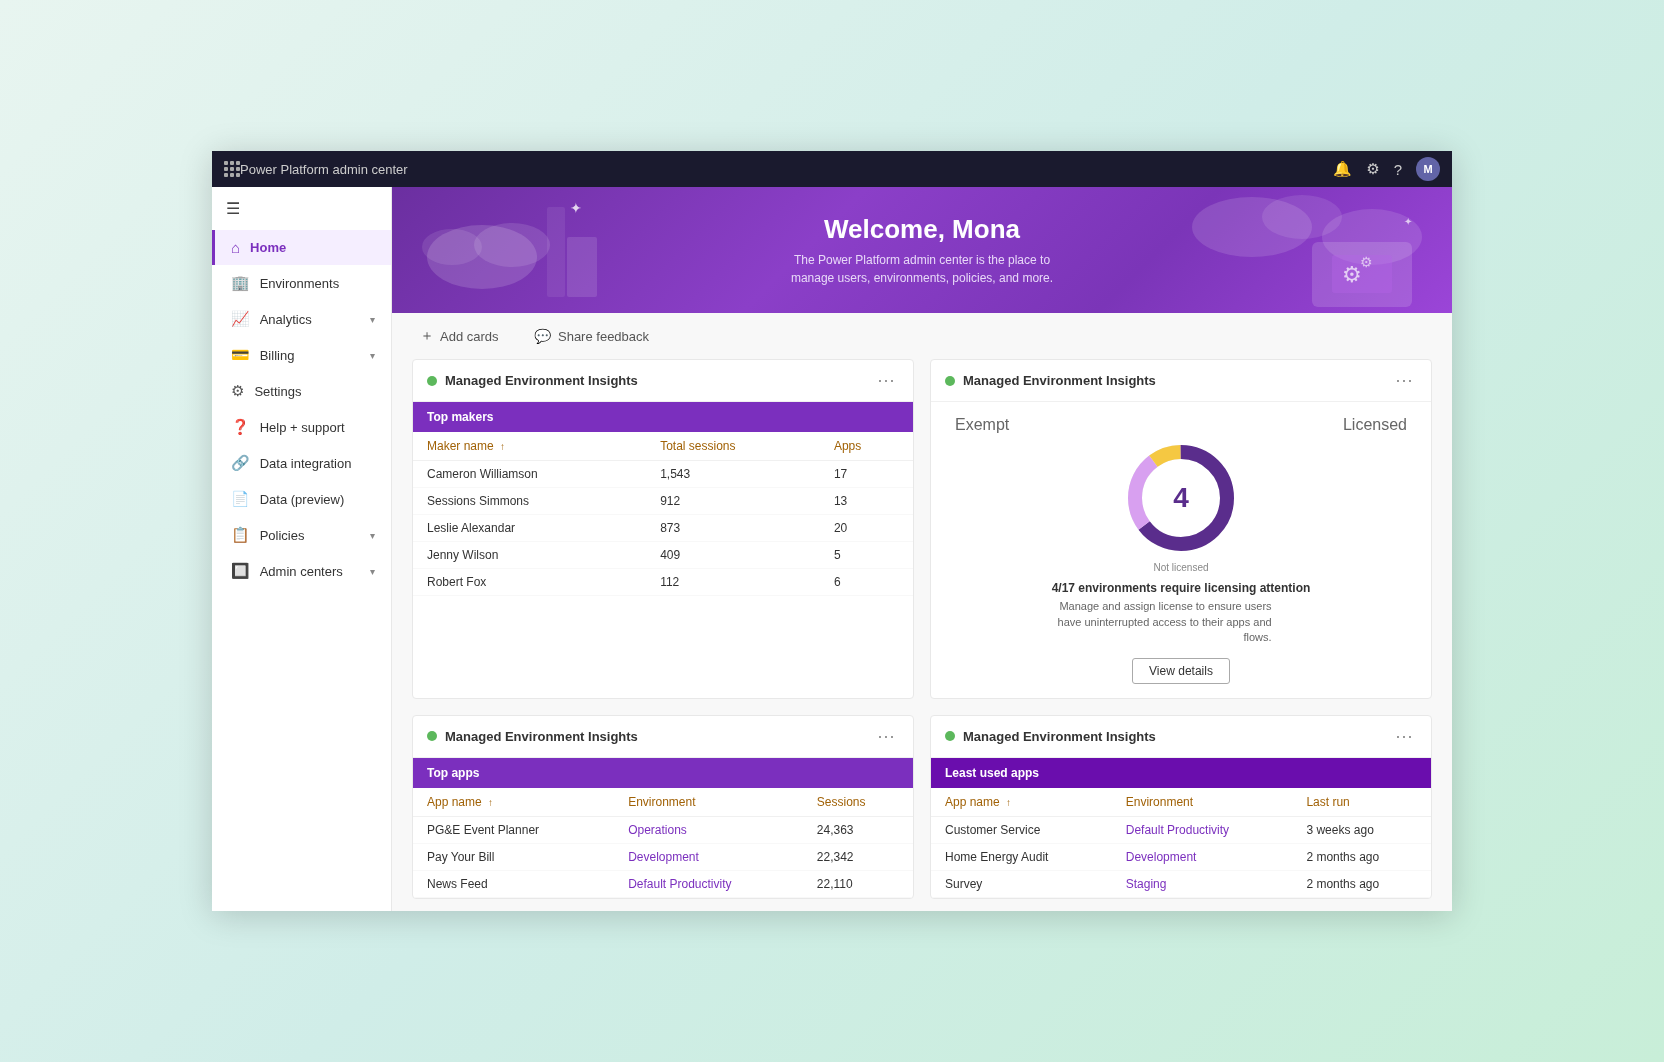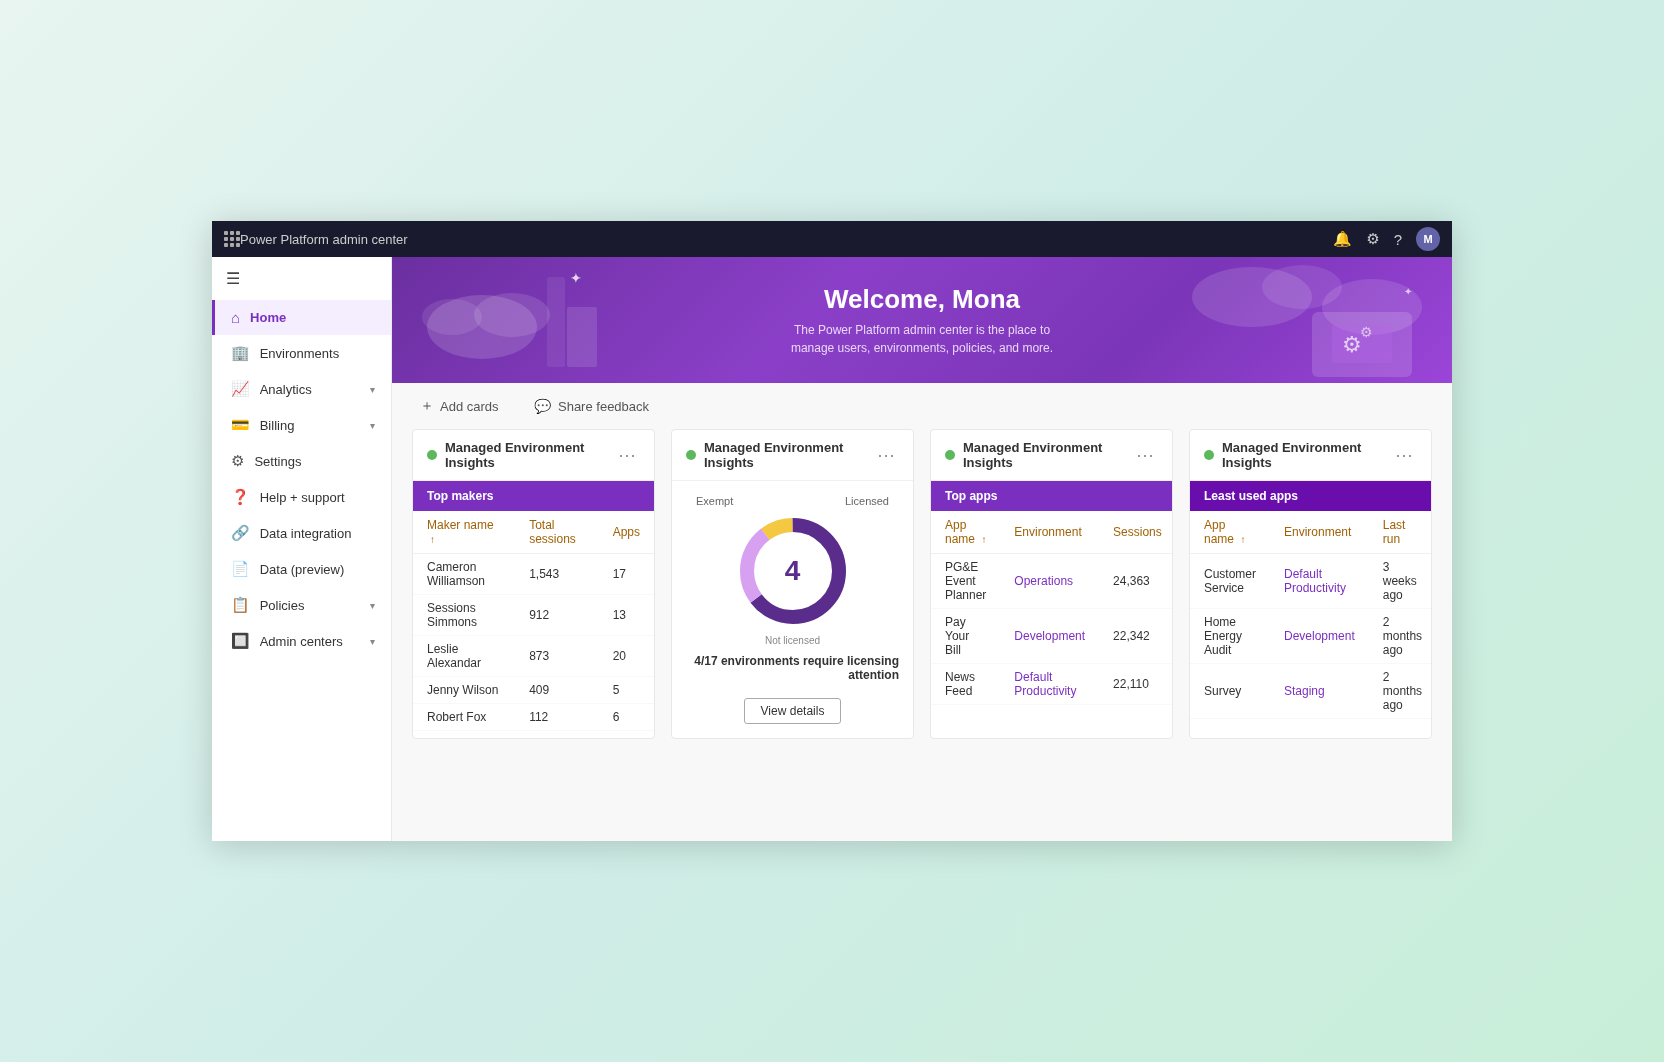--- a/index.html
+++ b/index.html
@@ -141,21 +141,21 @@
     .toolbar-btn {
       display: flex; align-items: center; gap: 6px;
       color: #555; font-size: 13px; cursor: pointer;
       padding: 4px 8px;
       border-radius: 4px;
     }
     .toolbar-btn-icon { font-size: 14px; }
     
     .cards-area {
       display: grid;
-      grid-template-columns: 1fr 1fr 1fr 1fr;
+      grid-template-columns: 1fr 1fr;
       gap: 16px;
       padding: 0 20px 12px 20px;
     }
     .card {
       background: #fff;
       border: 1px solid #e8e8e8;
       border-radius: 4px;
       overflow: hidden;
     }
     .card-header {
@@ -208,21 +208,21 @@
       flex-direction: column;
       align-items: center;
     }
     .donut-labels {
       display: flex;
       justify-content: space-between;
       width: 100%;
       padding: 0 10px;
       margin-bottom: 4px;
     }
-    .donut-label { font-size: 11px; color: #666; text-align: center; }
+    .donut-label { font-size: 16px; color: #666; text-align: center; }
     .donut-container {
       position: relative;
       width: 120px;
       height: 120px;
       margin: 0 auto;
     }
     .donut-center-num {
       position: absolute;
       top: 50%; left: 50%;
       transform: translate(-50%, -50%);
@@ -452,20 +452,21 @@
 
                 <circle cx="60" cy="60" r="46" fill="none" stroke="#d8a0f0" stroke-width="14" stroke-dasharray="72 216" stroke-dashoffset="-187" transform="rotate(-90 60 60)"></circle>
 
                 <circle cx="60" cy="60" r="46" fill="none" stroke="#f5c842" stroke-width="14" stroke-dasharray="29 259" stroke-dashoffset="-259" transform="rotate(-90 60 60)"></circle>
               </svg>
               <div class="donut-center-num">4</div>
             </div>
             <div style="font-size:10px;color:#888;margin-top:4px;">Not licensed</div>
             <div class="donut-info">
               <div class="donut-info-title">4/17 environments require licensing attention</div>
+              <div class="donut-info-subtitle">Manage and assign license to ensure users have uninterrupted access to their apps and flows.</div>
             </div>
             <button class="view-details-btn">View details</button>
           </div>
         </div>
 
         <div class="card">
           <div class="card-header">
             <div class="card-status-dot"></div>
             <span class="card-title">Managed Environment Insights</span>
             <span class="card-more">···</span>

